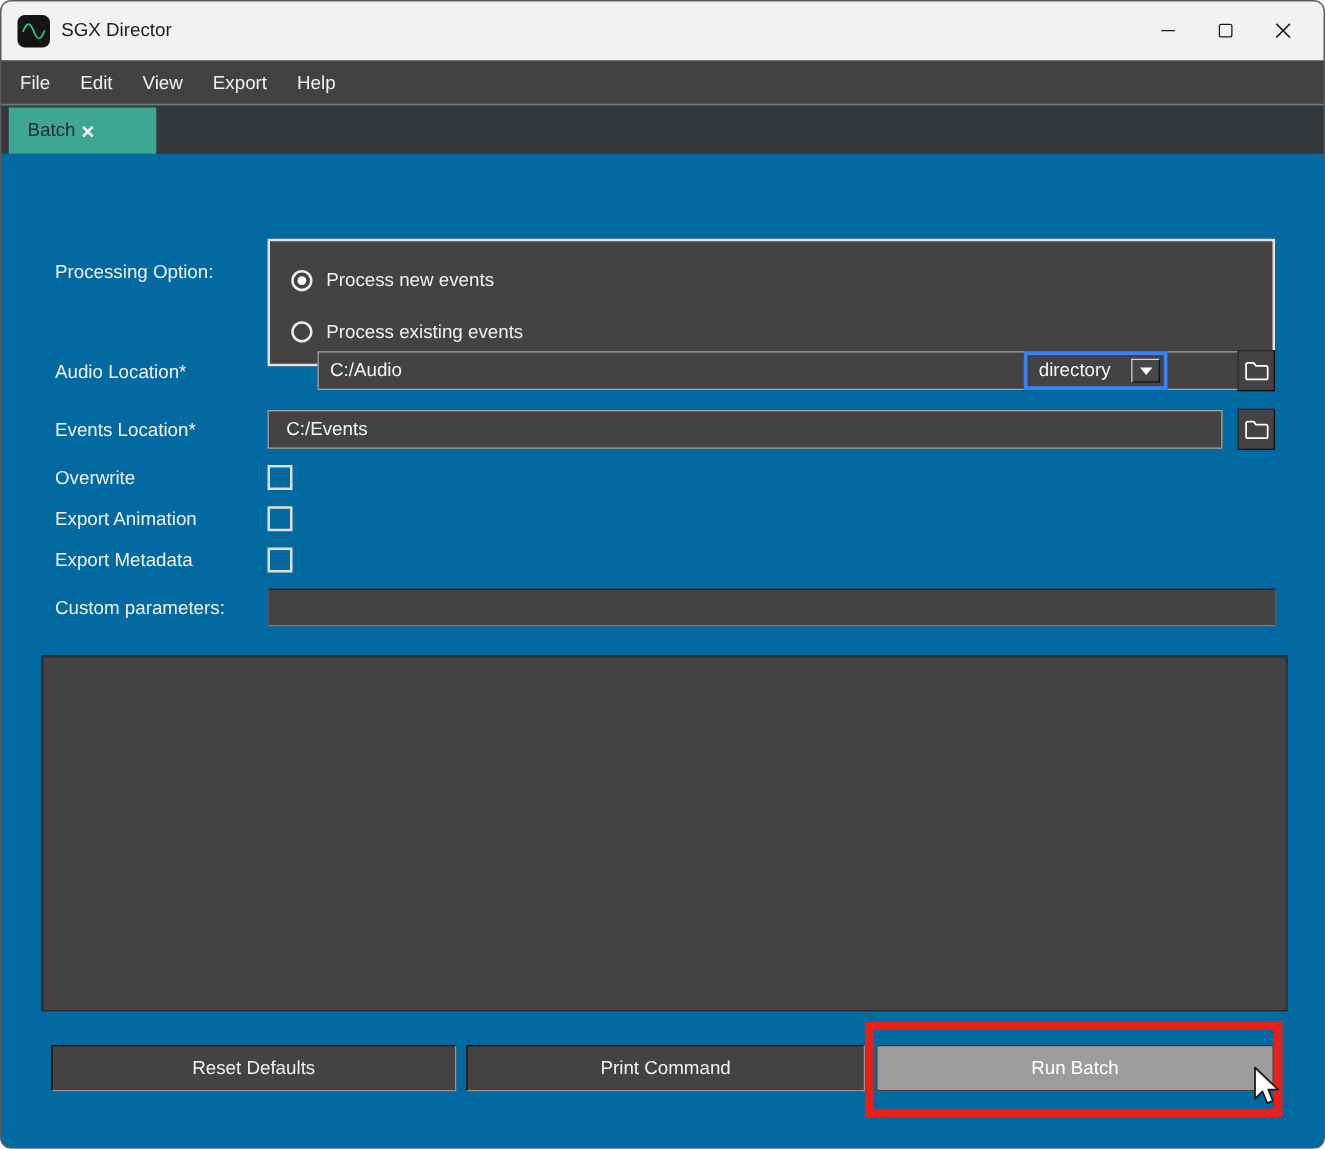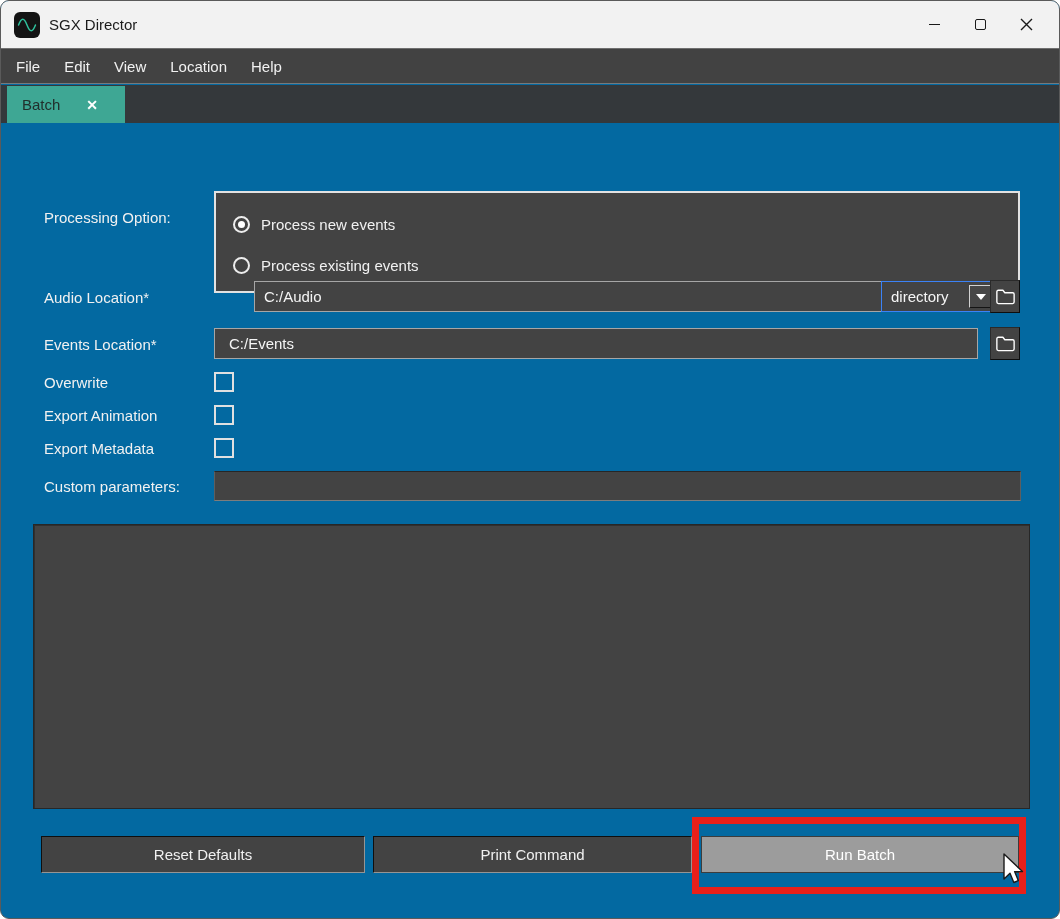--- a/index.html
+++ b/index.html
@@ -32,21 +32,21 @@
     display:flex; align-items:center; padding-left:3px;
   }
   .menu-item { color:#f1f1f1; font-size:15px; padding:22px 12px; cursor:default; }
   
   .tabbar {
     position:absolute; left:0; top:84px; width:100%; height:38px;
     background:#34383b;
   }
   .tab {
     position:absolute; left:6px; top:1px; height:37px; min-width:118px;
-    background:#3ea794; display:flex; align-items:center; padding:0 15px; gap:26px;
+    background:#3ea794; display:flex; align-items:center; padding:0 15px; gap:4px;
   }
   .tab-label { color:#21302d; font-size:15px; }
   .tab-close { color:#ffffff; font-size:14px; font-weight:bold; line-height:1; cursor:default; }
   
   .content { position:absolute; inset:0; }
   .flabel { position:absolute; left:43px; color:#f1f1f1; font-size:15px; white-space:nowrap; }
   .groupbox {
     position:absolute; left:213px; top:162px; width:806px; height:102px;
     border:2px solid #e2e2e2; background:#434343;margin-top:28px;
   }
@@ -60,22 +60,22 @@
   .radio-label { color:#f1f1f1; font-size:15px; }
   .tfield {
     position:absolute; background:#434343; border:1px solid #a6a6a6;
     color:#f5f5f5; font-size:15px; font-family:"Liberation Sans", sans-serif;
     padding:0 9px; outline:none;
   }
   .tfield.sunken {
     border:1px solid #5e5e5e; border-top-color:#262626; border-bottom-color:#7d7d7d;
   }
   .combo {
-    position:absolute; left:880px; top:280px; width:115px; height:31px;
-    border:1px solid #3b82f6; background:#434343; display:flex; align-items:center;
+    position:absolute; left:818px; top:280px; width:115px; height:31px;
+    border:3px solid #3b82f6; background:#434343; display:flex; align-items:center;
     color:#f5f5f5; font-size:15px; padding-left:9px; cursor:default;
   }
   .combo-arrow-btn {
     position:absolute; right:3px; top:3px; bottom:3px; width:23px;
     border:1px solid #d2d2d2; border-right-color:#141414; border-bottom-color:#141414;
     display:flex; align-items:center; justify-content:center; background:#474747;
   }
   .arrow-down {
     width:0; height:0; border-left:5px solid transparent; border-right:5px solid transparent;
     border-top:6px solid #ffffff;
@@ -135,21 +135,21 @@
           <path d="M1 1 L12 12 M12 1 L1 12" stroke="#1a1a1a" stroke-width="1.4"></path>
         </svg>
       </div>
     </div>
   </div>
 
   <div class="menubar">
     <span class="menu-item">File</span>
     <span class="menu-item">Edit</span>
     <span class="menu-item">View</span>
-    <span class="menu-item">Location</span>
+    <span class="menu-item">Export</span>
     <span class="menu-item">Help</span>
   </div>
 
   <div class="tabbar">
     <div class="tab">
       <span class="tab-label">Batch</span>
       <span class="tab-close">✕</span>
     </div>
   </div>
 

